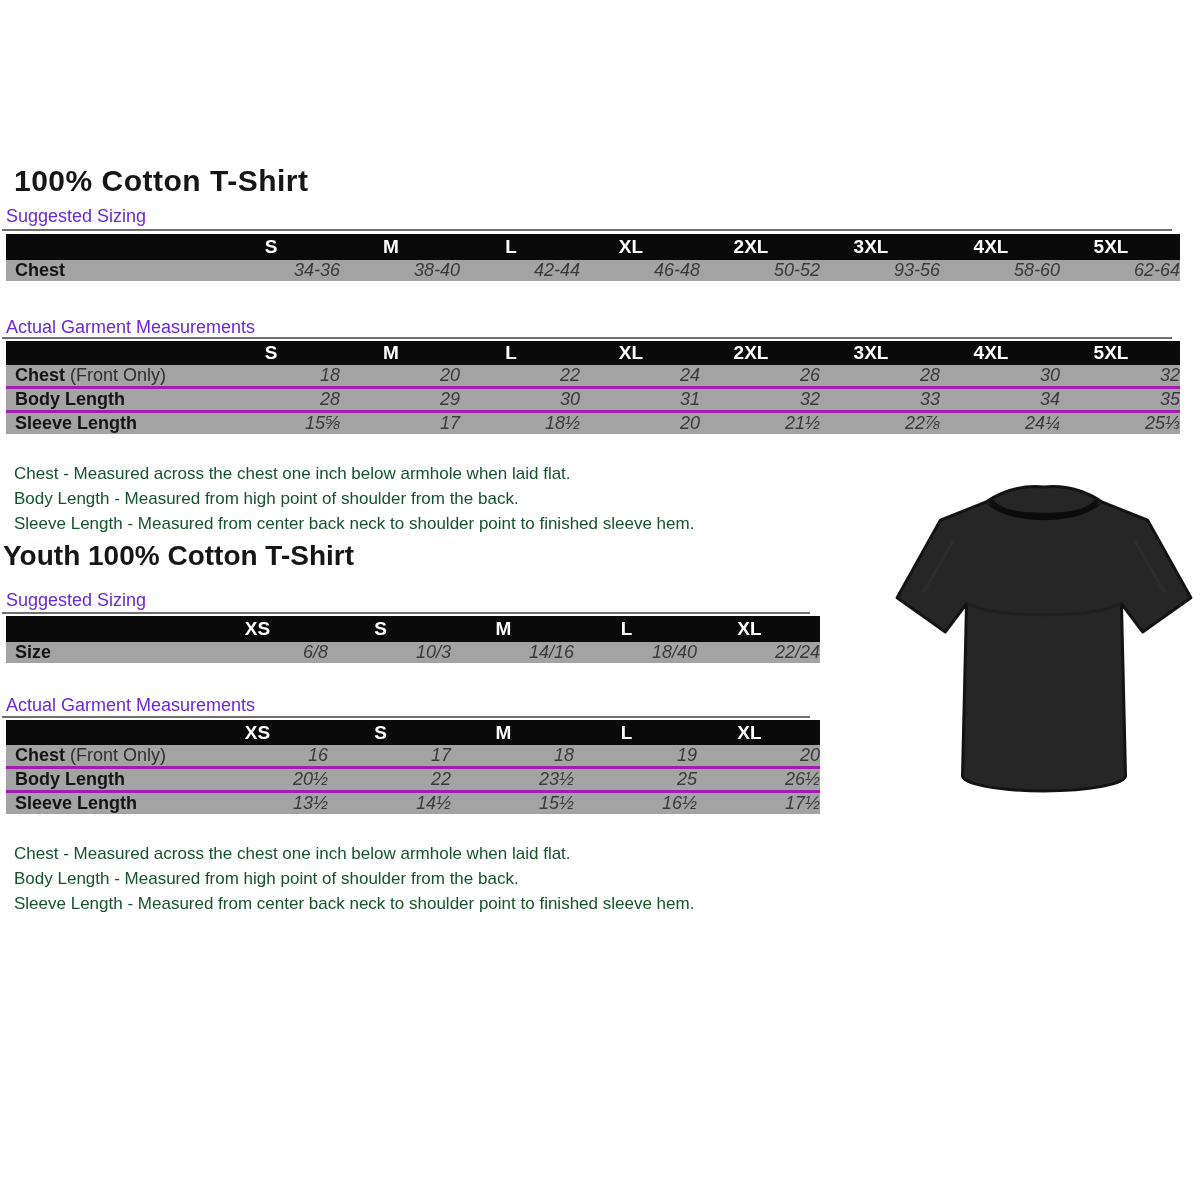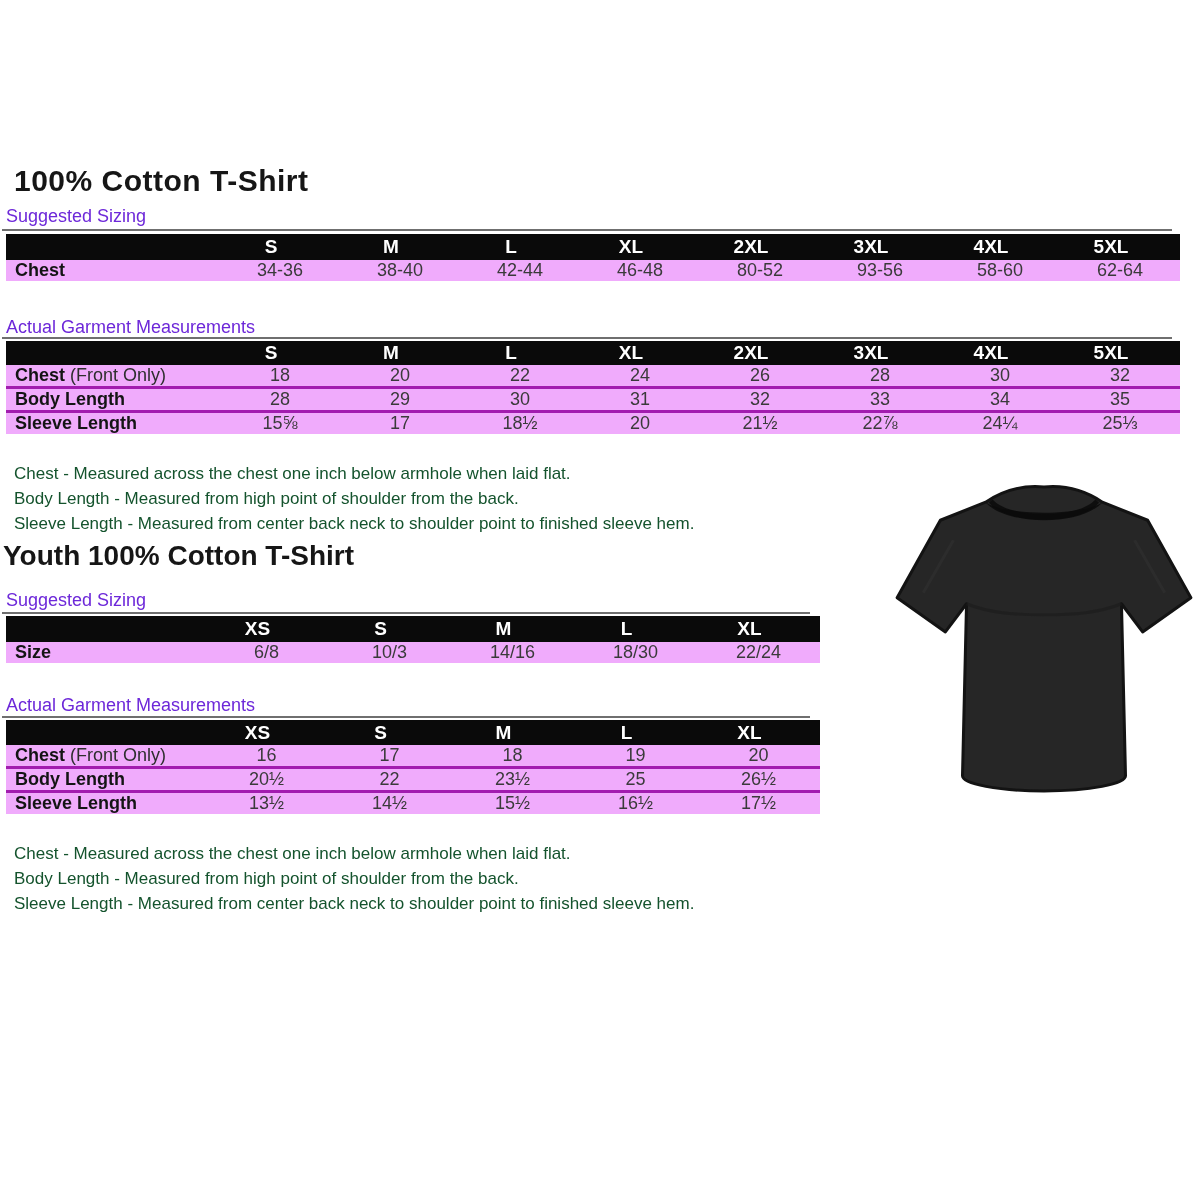--- a/index.html
+++ b/index.html
@@ -12,25 +12,25 @@
   .banner{left:346px;top:164px;width:552px;height:43px;background:#0a0a0a;
     display:flex;align-items:center;justify-content:center;}
   .banner span{color:#fdfdfd;font-size:29px;font-weight:bold;letter-spacing:8px;}
   .section-label{font-size:18px;color:#6d28d9;}
   .rule{height:2px;background:#6f6f6f;}
   .youth-title{left:3px;top:540px;font-size:28px;font-weight:bold;color:#161616;}
 
   .sztable{left:6px;}
   .thead{display:flex;align-items:center;background:#0a0a0a;}
   .th{color:#ffffff;font-size:19px;font-weight:bold;text-align:center;}
-  .tr{display:flex;align-items:center;background:#f0abfc;}
+  .tr{display:flex;align-items:center;background:#a3a3a3;}
   .sep{border-top:3px solid #a21caf;}
   .rowlabel{font-weight:bold;font-size:18px;color:#141414;padding-left:9px;white-space:nowrap;}
   .rowlabel .suffix{font-weight:normal;color:#2e2e2e;}
-  .val{text-align:center;font-size:18px;color:#3a3a3a;}
+  .val{text-align:right;font-size:18px;color:#3a3a3a;font-style:italic;}
 
   
   .a .lblc{width:205px;}
   .a .c{width:120px;}
   .a.thead{height:26px;}
 
   
   .y .lblc{width:190px;}
   .y .c{width:123px;}
   .y.thead{height:26px;}
@@ -58,21 +58,21 @@
       <div class="th c">3XL</div>
       <div class="th c">4XL</div>
       <div class="th c">5XL</div>
     </div>
     <div class="tr a rowh1">
       <div class="rowlabel lblc">Chest</div>
       <div class="val c">34-36</div>
       <div class="val c">38-40</div>
       <div class="val c">42-44</div>
       <div class="val c">46-48</div>
-      <div class="val c">80-52</div>
+      <div class="val c">50-52</div>
       <div class="val c">93-56</div>
       <div class="val c">58-60</div>
       <div class="val c">62-64</div>
     </div>
   </div>
 
   <div class="abs section-label" style="left:6px;top:317px;">Actual Garment Measurements</div>
   <div class="abs rule" style="left:2px;top:337px;width:1170px;"></div>
   <div class="abs sztable" style="top:341px;">
     <div class="thead a" style="height:24px;">
@@ -138,21 +138,21 @@
       <div class="th c">S</div>
       <div class="th c">M</div>
       <div class="th c">L</div>
       <div class="th c">XL</div>
     </div>
     <div class="tr y rowh1">
       <div class="rowlabel lblc">Size</div>
       <div class="val c">6/8</div>
       <div class="val c">10/3</div>
       <div class="val c">14/16</div>
-      <div class="val c">18/30</div>
+      <div class="val c">18/40</div>
       <div class="val c">22/24</div>
     </div>
   </div>
 
   <div class="abs section-label" style="left:6px;top:695px;">Actual Garment Measurements</div>
   <div class="abs rule" style="left:2px;top:716px;width:808px;"></div>
   <div class="abs sztable" style="top:720px;">
     <div class="thead y" style="height:25px;">
       <div class="lblc"></div>
       <div class="th c">XS</div>

